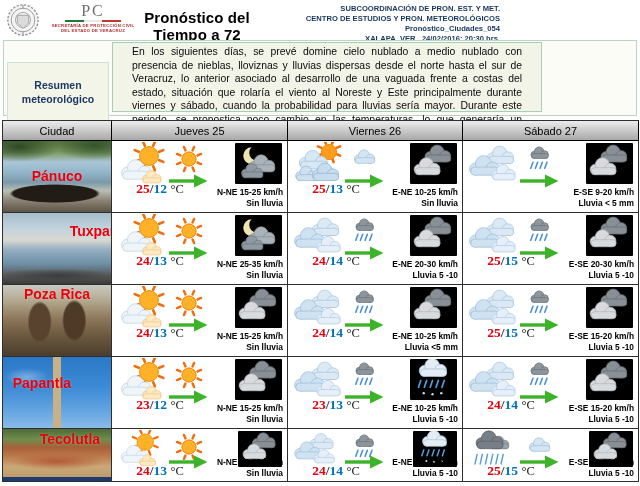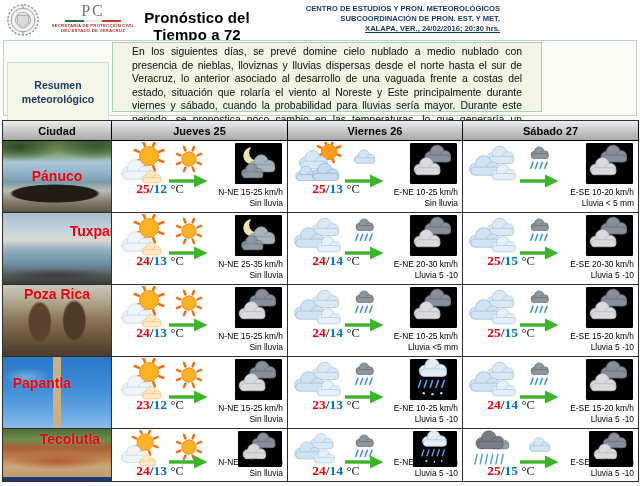--- a/index.html
+++ b/index.html
@@ -23,21 +23,21 @@
 
   
   .sum{position:absolute;top:40px;left:3px;width:634px;height:76px;border:1px solid #b9d4c6;background:#fbfcf6;box-sizing:border-box;}
   .sum-label{position:absolute;left:3px;top:6px;width:100px;height:60px;border:1px solid #cfe0d4;background:#f3f5e9;display:flex;align-items:center;justify-content:center;text-align:center;font-size:10.5px;font-weight:bold;color:#1f3864;line-height:1.3;margin-top:15px;}
   .sum-text{position:absolute;left:108px;top:1px;width:430px;height:70px;border:1px solid #a9cbb8;background:#f2f4e8;box-sizing:border-box;padding:2px 19px;font-size:10.4px;color:#0a0a0a;text-align:justify;line-height:1.3;}
 
   
   .tbl{position:absolute;top:120px;left:2px;width:636px;border-top:1px solid #2e2e2e;border-left:1px solid #2e2e2e;}
   .trow{display:grid;grid-template-columns:109px 176px 175px 176px;}
   .trow>*{border-right:1px solid #2e2e2e;border-bottom:1px solid #2e2e2e;box-sizing:border-box;position:relative;}
-  .thead>*{height:20px;background:linear-gradient(#ececec,#a8a8a8);display:flex;align-items:center;justify-content:center;font-size:11px;font-weight:bold;color:#000;border-right:1px solid #000;border-bottom:1px solid #000;}
+  .thead>*{height:20px;background:linear-gradient(#ececec,#a8a8a8);display:flex;align-items:center;justify-content:center;font-size:11px;font-weight:normal;color:#000;border-right:1px solid #000;border-bottom:1px solid #000;}
   .trow.r{height:72px;}
   .trow.short{height:53px;}
 
   
   .city{overflow:hidden;}
   .city-label{position:absolute;width:100%;text-align:center;font-size:14px;font-weight:bold;color:#e8000d;text-shadow:0 0 2px rgba(255,255,255,.35);}
   .ph-0 .city-label{top:38%;}
   .ph-1 .city-label{top:14%;}
   .ph-2 .city-label{top:2%;}
   .ph-3 .city-label{top:26%;left:-14%;}
@@ -73,21 +73,21 @@
   .day-ic{position:absolute;left:5px;top:1px;width:52px;height:46px;}
   .aux-ic{position:absolute;left:62px;top:4px;width:30px;height:28px;}
   .arrow-ic{position:absolute;left:56px;top:33px;width:40px;height:14px;}
   .night{position:absolute;right:5px;top:2px;width:47px;height:41px;background:#000;border-radius:1px;}
   .night svg{position:absolute;inset:0;}
   .temp{position:absolute;left:2px;bottom:15px;width:92px;text-align:center;font-family:"Liberation Serif",serif;font-size:13.5px;font-weight:bold;white-space:nowrap;}
   .tmax{color:#e8000d;}
   .tsep{color:#333;}
   .tmin{color:#0070c0;}
   .tunit{color:#1a1a1a;font-weight:normal;font-size:12.5px;}
-  .windtxt{position:absolute;right:4px;bottom:3px;width:112px;text-align:right;font-size:8.4px;font-weight:normal;color:#000;line-height:1.3;}
+  .windtxt{position:absolute;right:4px;bottom:3px;width:112px;text-align:right;font-size:8.4px;font-weight:bold;color:#000;line-height:1.3;}
   .short .day-ic{width:46px;height:40px;}
   .short .night{height:36px;width:44px;}
   .short .arrow-ic{top:26px;}
   .short .temp{bottom:2px;}
   .short .windtxt{bottom:2px;}
   svg{display:block;width:100%;height:100%;}
 </style>
 </head>
 <body>
 
@@ -108,22 +108,23 @@
       <div class="pc-init">PC</div>
       <div class="flag">
           <i class="fg"></i>
           <i class="fw"></i>
           <i class="fr"></i>
         </div>
       <div class="pc-cap">SECRETARÍA DE PROTECCIÓN CIVIL DEL ESTADO DE VERACRUZ</div>
     </div>
     <div class="title">Pronóstico del Tiempo a 72 horas para Veracruz</div>
     <div class="orgblk">
+      <div>SUBCOORDINACIÓN DE PRON.  EST.  Y MET.</div>
       <div>CENTRO DE ESTUDIOS Y PRON. METEOROLÓGICOS</div>
-      <div>SUBCOORDINACIÓN DE PRON.  EST.  Y MET.</div>
+      <div>Pronóstico_Ciudades_054</div>
       <div class="udl">XALAPA, VER., 24/02/2016; 20:30 hrs.</div>
     </div>
   </header>
 
   <section class="sum">
     <div class="sum-label">Resumen meteorológico</div>
     <div class="sum-text">En los siguientes días, se prevé domine cielo  nublado a medio nublado con presencia de nieblas, lloviznas y lluvias dispersas desde el norte hasta el sur de Veracruz, lo anterior asociado al desarrollo de una vaguada frente a costas del estado, situación que rolaría el viento al Noreste y Este  principalmente durante  viernes y sábado, cuando la probabilidad para lluvias sería mayor. Durante este periodo, se pronostica poco cambio en las temperaturas, lo que generaría un ambiente fresco a frío.  Por lo anterior se recomienda tomar las medidas de previsión necesarias.</div>
   </section>
 
   <section class="tbl">
@@ -323,21 +324,21 @@
                   <rect x="16.25" y="12.3" width="25.5" height="7.2" rx="3.6"></rect>
                 </g>
                 <g fill="#d8dbdd" stroke="#b4b7b9" stroke-width="0.8">
                   <circle cx="9.5" cy="27" r="5.3"></circle>
                   <circle cx="16.725" cy="22.325" r="7.2"></circle>
                   <circle cx="24.8" cy="26.575" r="5.8"></circle>
                   <rect x="5.25" y="25.3" width="25.5" height="7.2" rx="3.6"></rect>
                 </g>
               </svg>
             </span>
-            <span class="windtxt"><span>E-SE 10-20 km/h</span><br><span>Lluvia &lt; 5 mm</span></span>
+            <span class="windtxt"><span>E-SE 9-20 km/h</span><br><span>Lluvia &lt; 5 mm</span></span>
           </div>
         </div>
         <div class="trow r">
           <div class="cell city ph-1">
             <span class="city-label">Tuxpan</span>
           </div>
           <div class="dcell">
             <span class="day-ic">
               <svg viewBox="0 0 52 46">
                 <line x1="42.2" y1="18.2" x2="46.3" y2="19.9" stroke="#f26c0d" stroke-width="2.6" stroke-linecap="round"></line>

